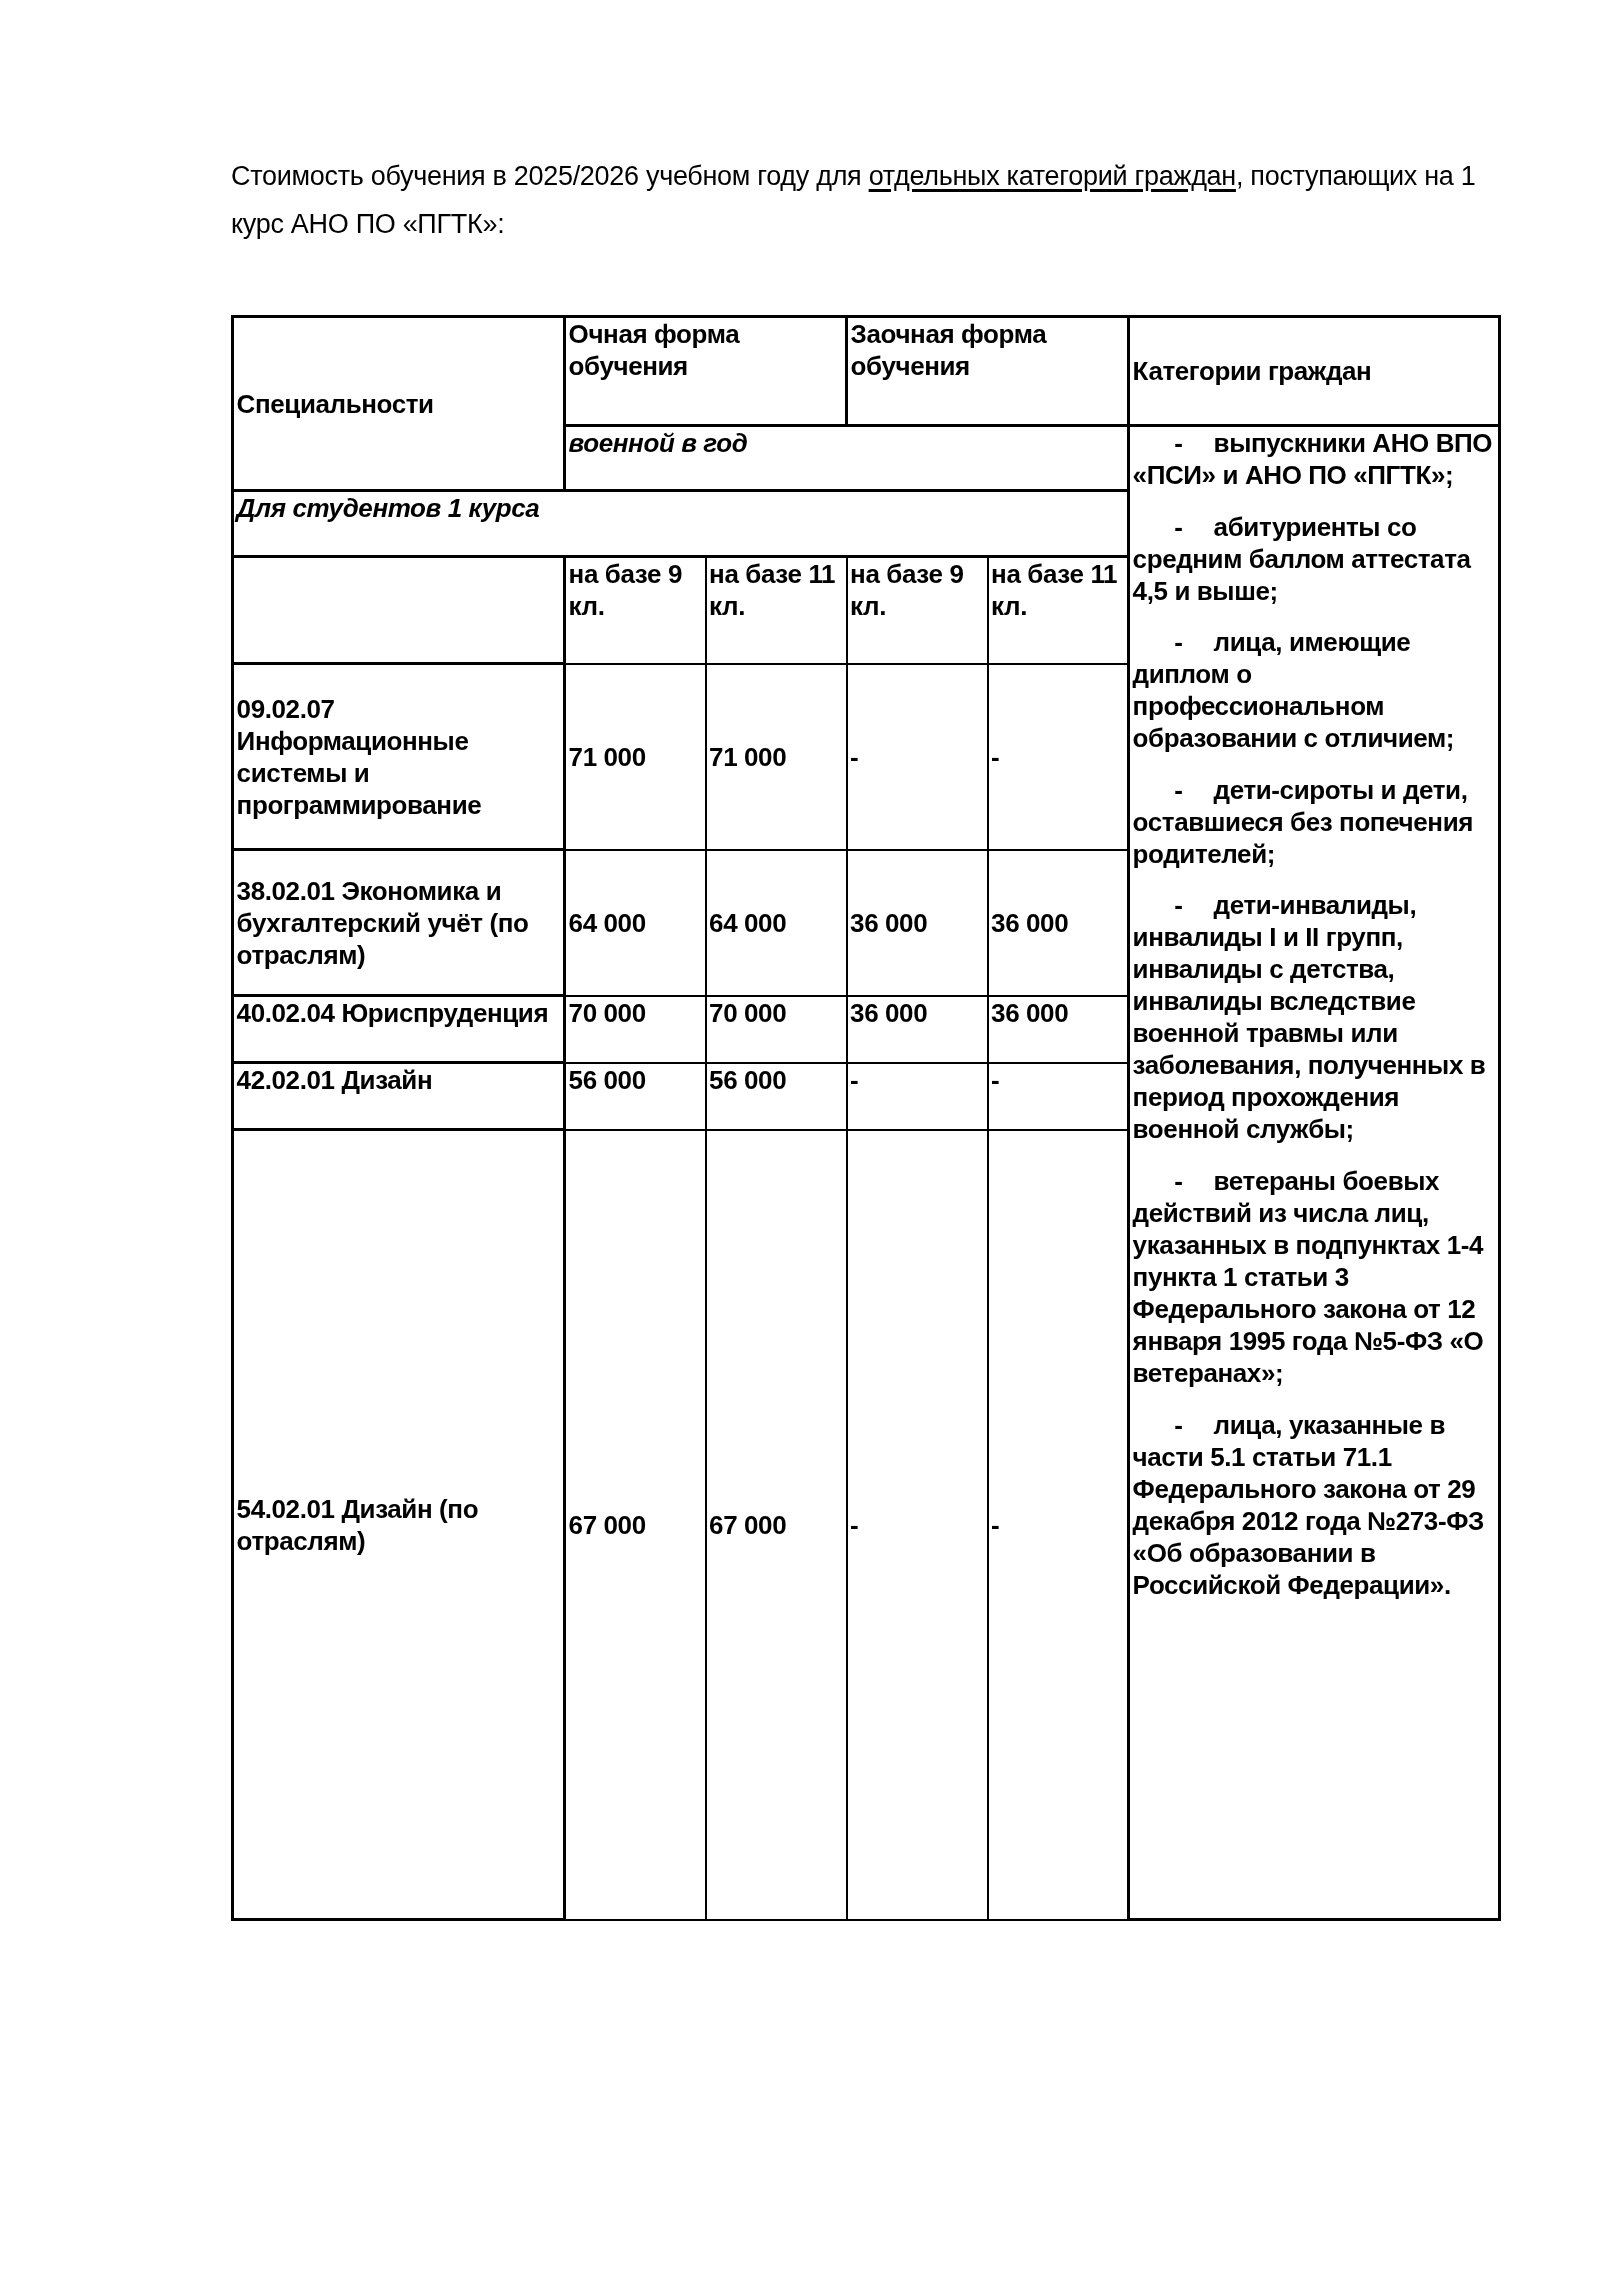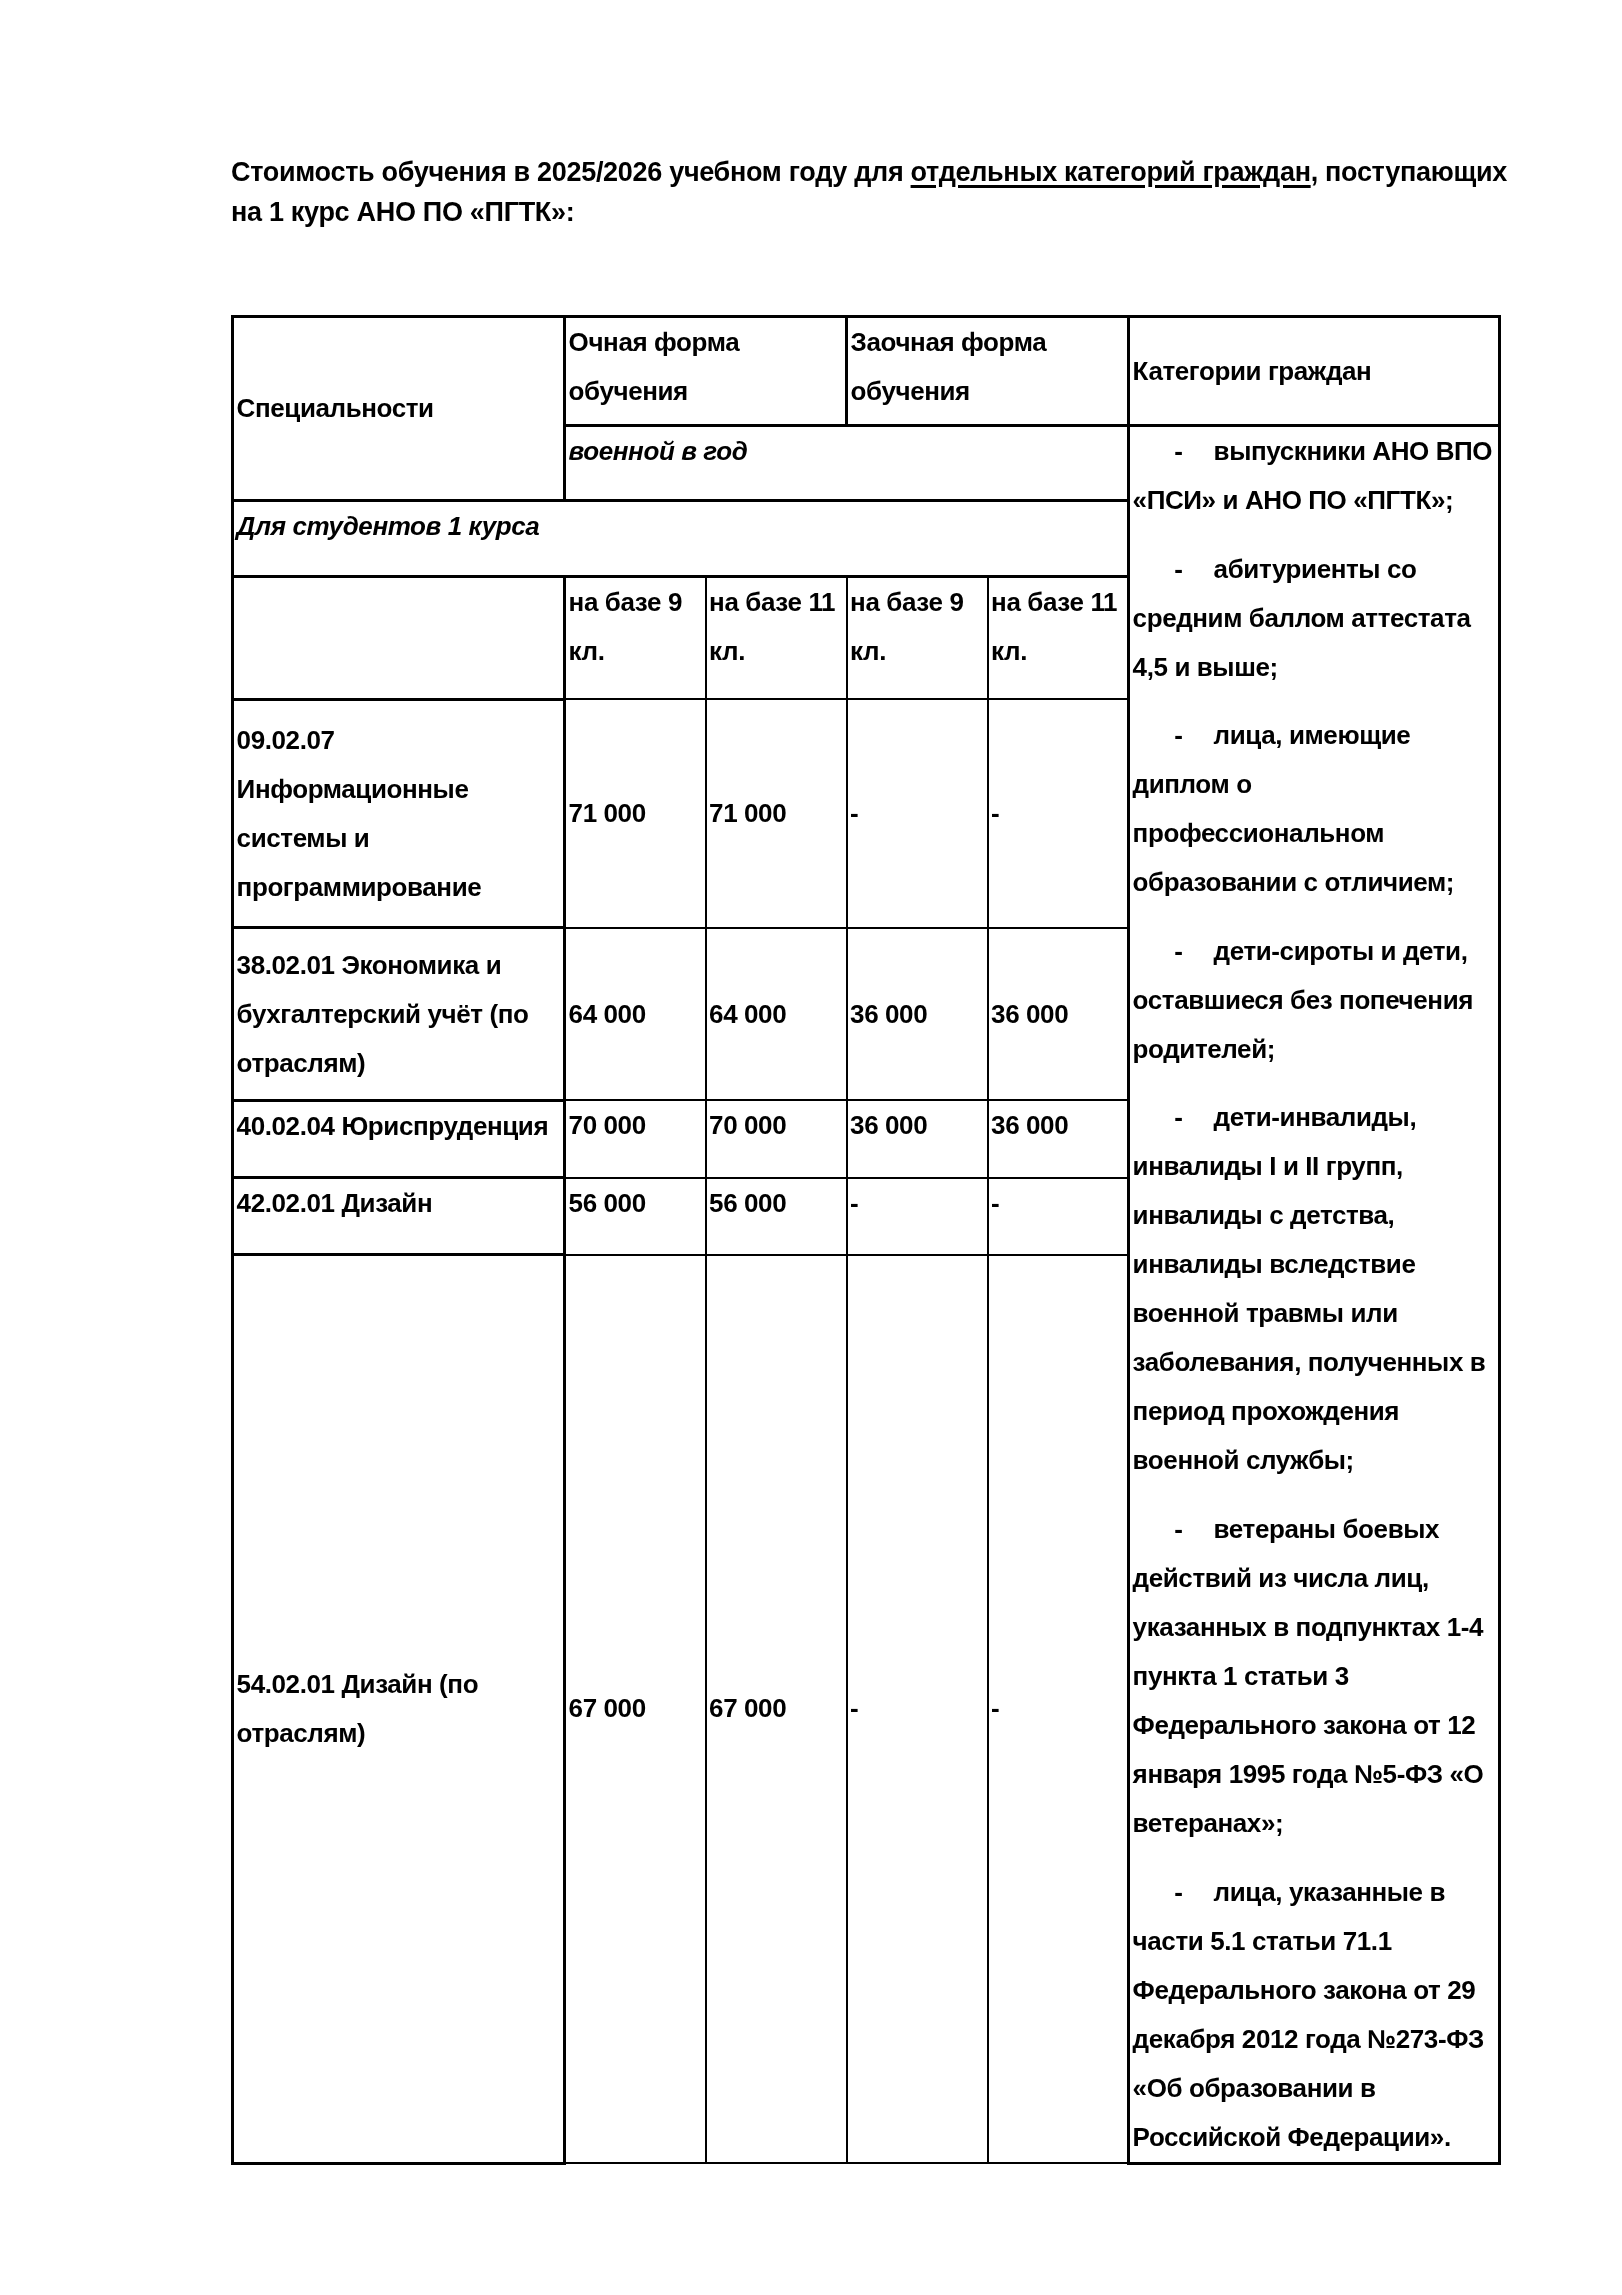--- a/index.html
+++ b/index.html
@@ -3,33 +3,33 @@
   <meta charset="utf-8">
   <style>
     html, body { margin: 0; padding: 0; background: #ffffff; }
     body {
       width: 1623px; height: 2295px; position: relative;
       font-family: "Liberation Sans", "DejaVu Sans", sans-serif;
       color: #000000;
     }
     .heading {
       position: absolute; left: 231px; top: 152px; width: 1283px;
-      font-size: 27px; font-weight: bold; line-height: 40px;
+      font-size: 27px; font-weight: normal; line-height: 48px;
       letter-spacing: -0.3px;
     }
     .heading .ul { text-decoration: underline; text-decoration-thickness: 2.6px; text-underline-offset: 3.9px; }
     .tbl {
       position: absolute; left: 231px; top: 315px;
       border-collapse: collapse; table-layout: fixed;
       width: 1269px;
     }
     .tbl td {
       border: 3.3px solid #000; padding: 0 2.6px;
       vertical-align: top; font-size: 26px; font-weight: bold;
-      line-height: 49px; letter-spacing: -0.4px;
+      line-height: 32px; letter-spacing: -0.4px;
       overflow: hidden;
     }
     .tbl td.vmid { vertical-align: middle; border-radius: 6px; }
     .tbl td.ital { font-style: italic; }
     .tbl td.inner { border-width: 2px; margin-top: 37px; }
     .cat-cell { padding-top: 0 !important; margin-top: 48px; }
     .cat-item { margin: 0 0 19.6px 0; }
     .cat-item .dash { display: inline-block; width: 50px; text-align: right; margin-right: 31px; }
     .cat-item:last-child { margin-bottom: 0; }
   </style>

